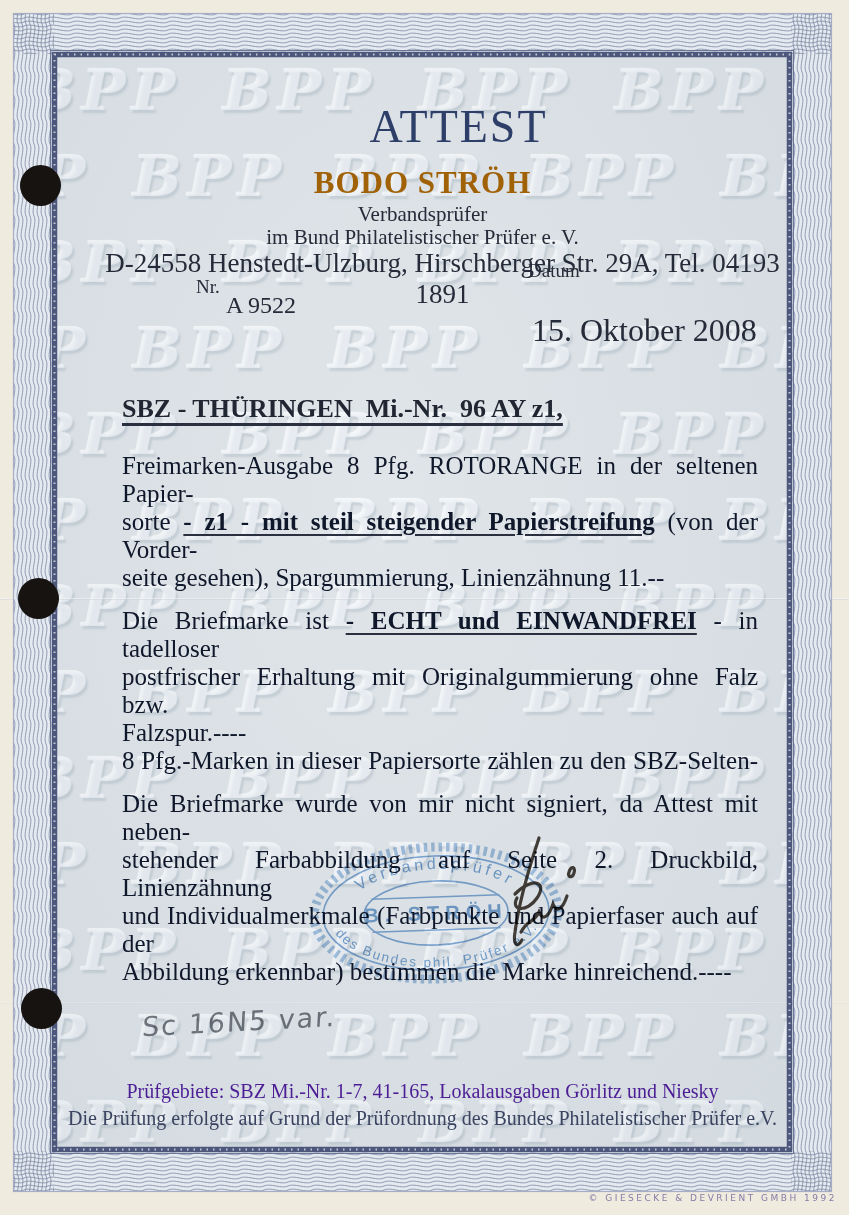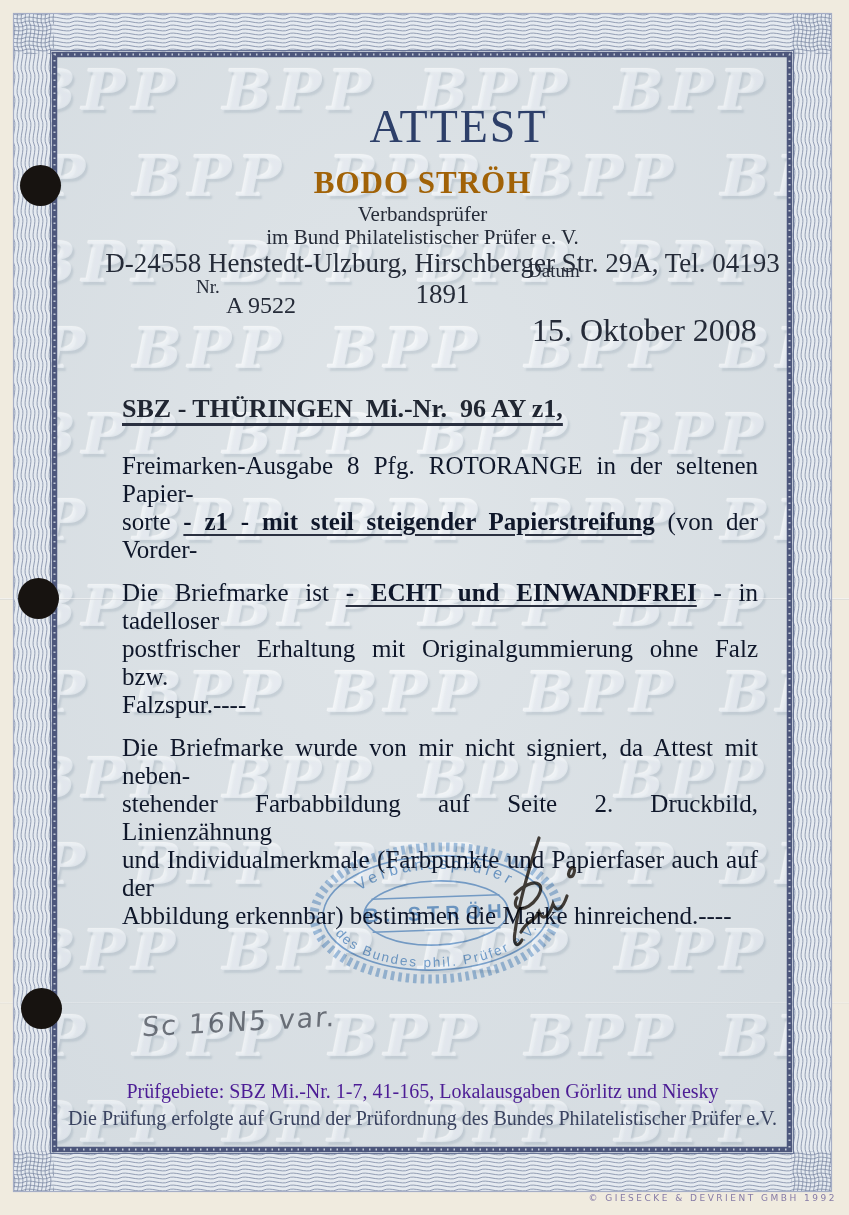--- a/index.html
+++ b/index.html
@@ -119,25 +119,27 @@
   <div class="nr-label">Nr.</div>
   <div class="nr-value">A 9522</div>
   <div class="datum-label">Datum</div>
   <div class="datum-value">15. Oktober 2008</div>
 
   <div class="subject">SBZ - THÜRINGEN  Mi.-Nr.  96 AY z1,</div>
   <div class="paragraphs">
       <div class="para">
         <div class="tline just"><span>Freimarken-Ausgabe 8 Pfg. ROTORANGE in der seltenen Papier-</span></div>
         <div class="tline just"><span>sorte </span><span class="seg-bu">- z1 - mit steil steigender Papierstreifung</span><span> (von der Vorder-</span></div>
+        <div class="tline"><span>seite gesehen), Spargummierung, Linienzähnung 11.--</span></div>
       </div>
       <div class="para">
         <div class="tline just"><span>Die Briefmarke ist </span><span class="seg-bu">- ECHT und EINWANDFREI</span><span> - in tadelloser</span></div>
         <div class="tline just"><span>postfrischer Erhaltung mit Originalgummierung ohne Falz bzw.</span></div>
         <div class="tline"><span>Falzspur.----</span></div>
+        <div class="tline just"><span>8 Pfg.-Marken in dieser Papiersorte zählen zu den SBZ-Selten-</span></div>
       </div>
       <div class="para">
         <div class="tline just"><span>Die Briefmarke wurde von mir nicht signiert, da Attest mit neben-</span></div>
         <div class="tline just"><span>stehender Farbabbildung auf Seite 2. Druckbild, Linienzähnung</span></div>
         <div class="tline just"><span>und Individualmerkmale (Farbpunkte und Papierfaser auch auf der</span></div>
         <div class="tline"><span>Abbildung erkennbar) bestimmen die Marke hinreichend.----</span></div>
       </div>
     </div>
 
   <svg class="seal-svg" width="260" height="148" viewBox="0 0 260 148">

